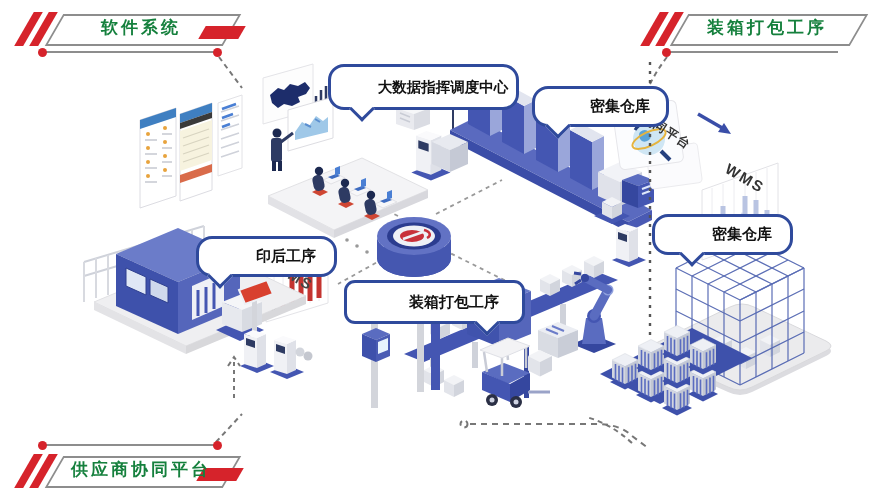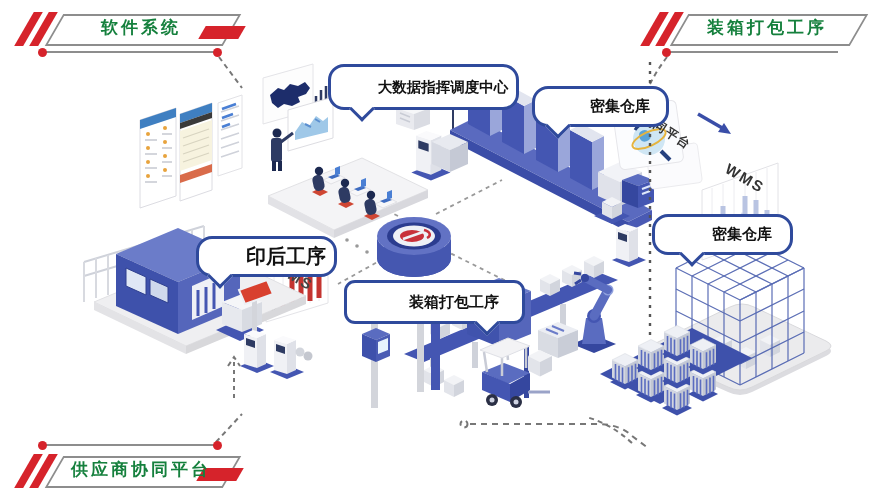--- a/index.html
+++ b/index.html
@@ -344,21 +344,21 @@
 <div class="callout" style="left:328px;top:64px;width:146px;height:40px;font-size:14.5px;">
   <span>大数据指挥调度中心</span>
   <i class="tail" style="left:22px;"></i>
 </div>
 
 <div class="callout" style="left:532px;top:86px;width:92px;height:35px;font-size:15px;">
   <span>密集仓库</span>
   <i class="tail" style="left:14px;"></i>
 </div>
 
-<div class="callout" style="left:196px;top:236px;width:96px;height:35px;font-size:20px;">
+<div class="callout" style="left:196px;top:236px;width:96px;height:35px;font-size:15px;">
   <span>印后工序</span>
   <i class="tail" style="left:12px;"></i>
 </div>
 
 <div class="callout" style="left:344px;top:280px;width:136px;height:38px;font-size:15px;border-radius:11px;">
   <span>装箱打包工序</span>
   <i class="tail" style="right:26px;"></i>
 </div>
 
 <div class="callout" style="left:652px;top:214px;width:96px;height:35px;font-size:15px;">

